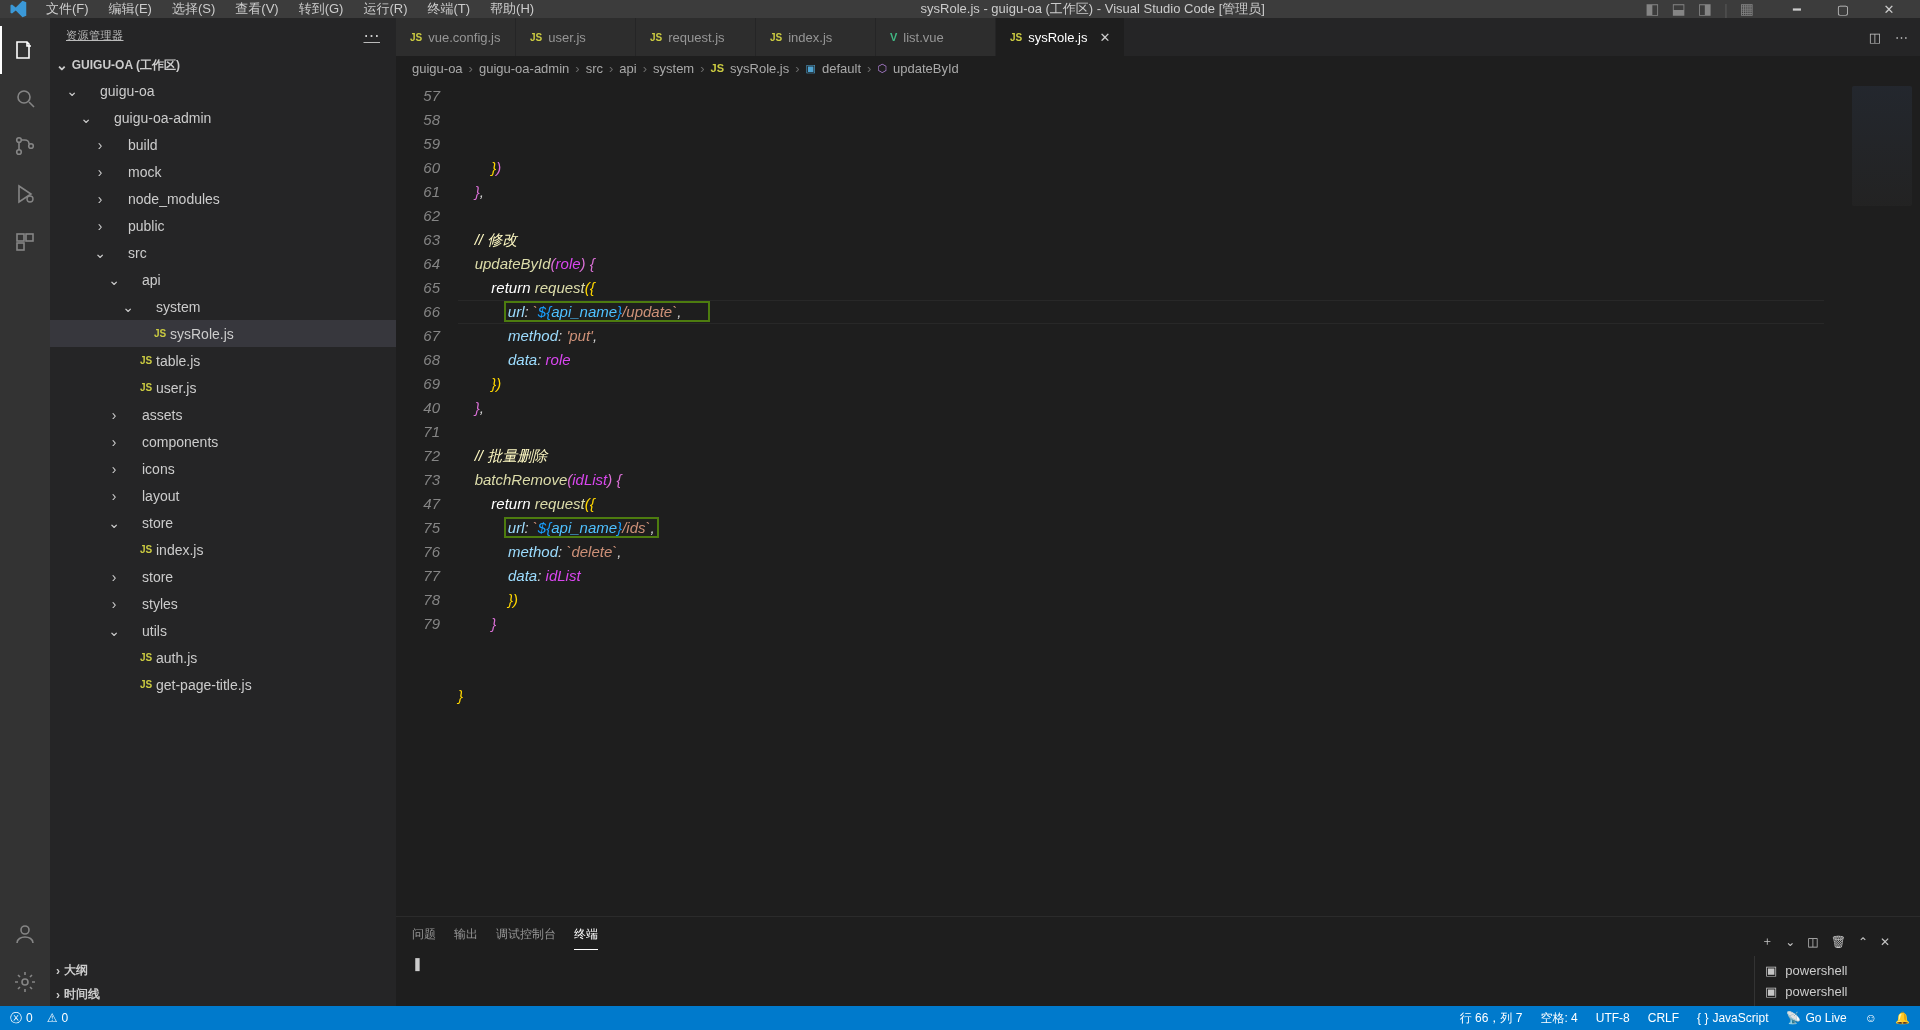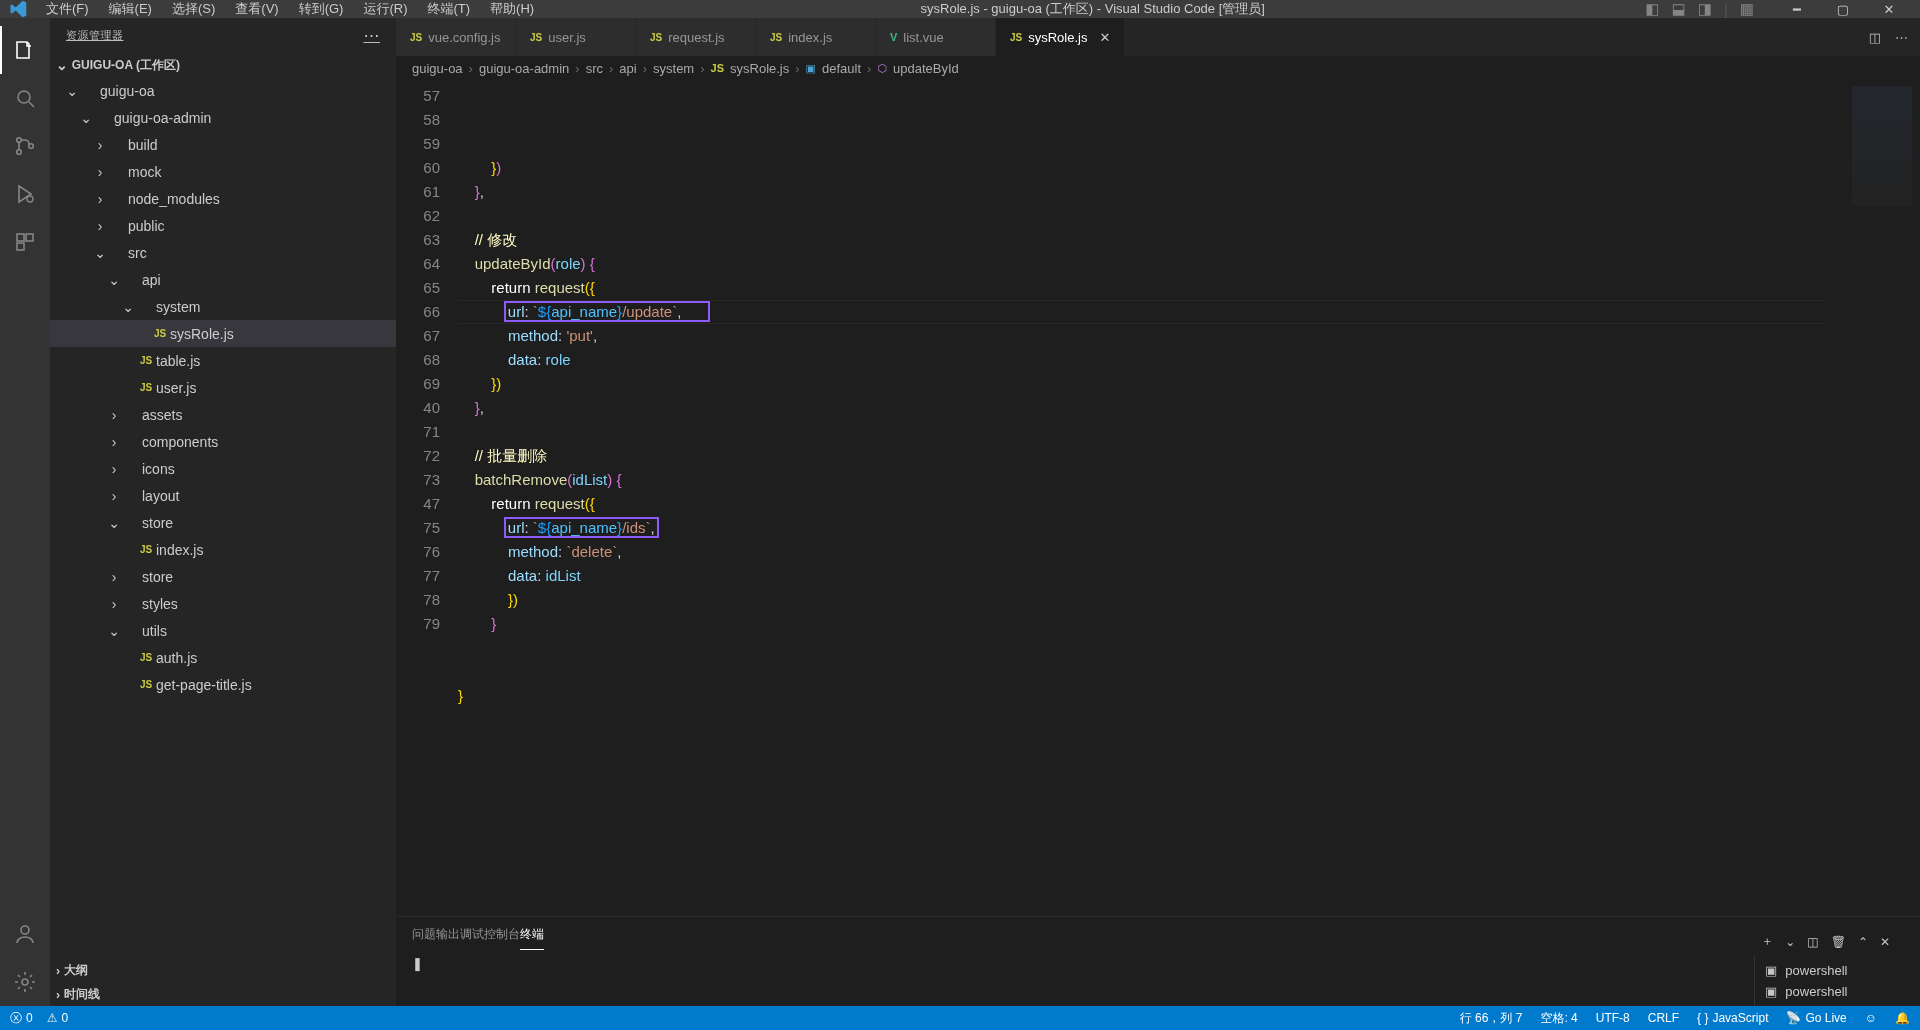--- a/index.html
+++ b/index.html
@@ -37,40 +37,40 @@
 .tabs { height:38px; background:#252526; display:flex; align-items:stretch; }
 .tab { display:flex; align-items:center; padding:0 14px; background:#2d2d2d; color:#969696; border-right:1px solid #252526; font-size:13px; gap:6px; min-width:120px; }
 .tab.active { background:#1e1e1e; color:#ffffff; }
 .tab .ficon.js { color:#cbcb41; font-weight:700; font-size:10px; }
 .tab .ficon.vue { color:#41b883; font-weight:700; font-size:11px; }
 .tab .close { color:#cccccc; margin-left:6px; }
 .tabs-right { margin-left:auto; display:flex; align-items:center; padding:0 12px; gap:14px; color:#c5c5c5; }
 .breadcrumbs { height:24px; display:flex; align-items:center; padding:0 16px; color:#a9a9a9; font-size:13px; gap:6px; background:#1e1e1e; }
 .breadcrumbs .sep { color:#6b6b6b; }
 .breadcrumbs .bcicon { font-size:11px; }
-.editor-body { flex:1; display:flex; min-height:0; position:relative; }
+.editor-body { flex:1; display:flex; min-height:0; position:relative;font-style:italic; }
 .gutter { width:62px; text-align:right; padding-right:18px; color:#858585; font-family:Consolas,"Courier New",monospace; font-size:15px; line-height:24px; padding-top:4px; }
 .code { flex:1; font-family:Consolas,"Courier New",monospace; font-size:15px; line-height:24px; white-space:pre; padding-top:4px; position:relative; }
 .minimap { width:96px; background:#1e1e1e; position:relative; }
 .minimap-blob { position:absolute; right:8px; top:6px; width:60px; height:120px; background:linear-gradient(#2d384b, #2b2b2b); opacity:.35; border-radius:2px; }
 .tok-comment { color:#fef9c3; }
 .tok-fn { color:#dcdcaa; }
-.tok-param { color:#7dd3fc; }
+.tok-param { color:#d946ef; }
 .tok-prop { color:#9cdcfe; }
 .tok-kw { color:#ffffff;text-align:right; }
 .tok-str { color:#ce9178; }
 .tok-brace { color:#ffd700; }
 .tok-brace2 { color:#da70d6; }
 .tok-brace3 { color:#179fff; }
 .tok-pn { color:#d4d4d4; }
 .tok-var { color:#4fc1ff; }
-.hl-box { border:2px solid #8b5cf6; padding:0 2px; }
+.hl-box { border:2px solid #4d7c0f; padding:0 2px; }
 .cursor-line { position:absolute; left:0; right:0; height:24px; border-top:1px solid #282828; border-bottom:1px solid #282828; pointer-events:none; }
 .terminal-panel { height:90px; background:#1e1e1e; border-top:1px solid #2b2b2b; display:flex; }
-.panel-tabs { display:flex; align-items:center; padding:8px 16px 0 16px; color:#969696; font-size:12px; height:34px; }
+.panel-tabs { display:flex; align-items:center; gap:18px; padding:8px 16px 0 16px; color:#969696; font-size:12px; height:34px; }
 .panel-tabs .ptab { padding-bottom:6px; }
 .panel-tabs .ptab.active { color:#ffffff; border-bottom:1px solid #ffffff; }
 .panel-right { margin-left:auto; display:flex; align-items:center; gap:12px; padding:8px 14px 0 0; color:#c5c5c5; }
 .panel-body { flex:1; padding:6px 16px; font-family:Consolas,monospace; color:#cccccc; display:flex; }
 .terminal-left{ flex:1;}
 .terminal-side { width:150px; border-left:1px solid #333; display:flex; flex-direction:column; padding:4px 0;}
 .terminal-side .trow{ display:flex; align-items:center; gap:8px; color:#cccccc; font-size:13px; padding:3px 10px;}
 .terminal-side .trow .ticon{color:#c5c5c5;}
 .statusbar { height:24px; background:#007acc; color:#ffffff; display:flex; align-items:center; font-size:12px; padding:0 10px; gap:14px; }
 .statusbar .sb-right { margin-left:auto; display:flex; align-items:center; gap:18px; }

